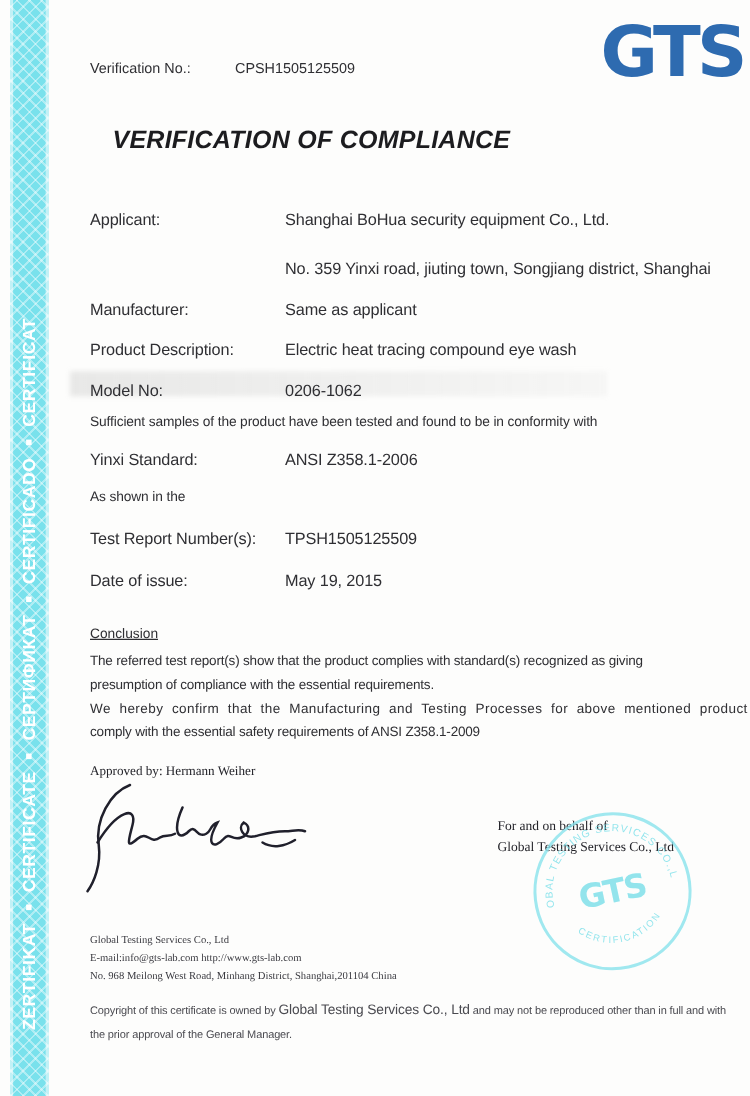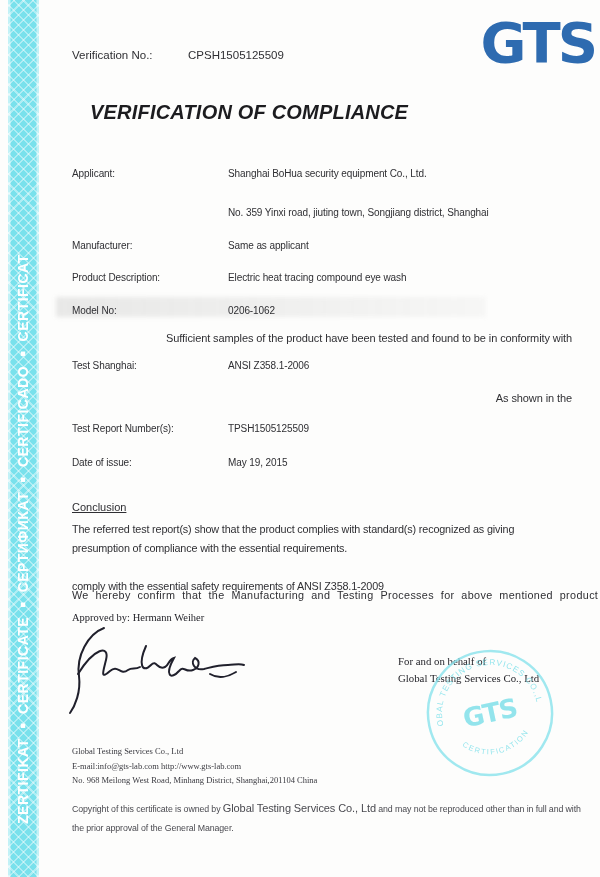--- a/index.html
+++ b/index.html
@@ -36,33 +36,33 @@
     font-family:"DejaVu Sans",sans-serif;font-weight:bold;
     font-size:56px;line-height:58px;letter-spacing:-3px;
     color:#2e6bb0;text-align:right;
   }
   .title{
     position:absolute;left:90px;top:101px;width:480px;margin:0;
     text-align:left;font-size:20px;font-weight:bold;font-style:italic;
     letter-spacing:0.2px;color:#1c1c1f;
   }
   
-  .row{position:absolute;left:72px;width:500px;font-size:10px;letter-spacing:-0.1px;}
+  .row{position:absolute;left:72px;width:500px;font-size:13px;letter-spacing:-0.1px;}
   .row .lbl{display:inline-block;width:156px;vertical-align:top;}
   .row .val{display:inline-block;}
-  .line{position:absolute;left:72px;width:500px;font-size:11px;letter-spacing:-0.1px;text-align:right;}
+  .line{position:absolute;left:72px;width:500px;font-size:11px;letter-spacing:-0.1px;}
   .artifact{
     position:absolute;left:56px;top:297px;width:430px;height:20px;
     background:linear-gradient(to right, rgba(150,150,150,0.20), rgba(170,170,170,0.08));
     filter:blur(2px);
   }
   
   .conclusion-h{position:absolute;left:72px;top:501px;font-size:11px;text-decoration:underline;}
   .conc-line{position:absolute;left:72px;font-size:10.8px;letter-spacing:-0.15px;white-space:nowrap;}
-  .stretch{letter-spacing:0.35px;word-spacing:3.5px;margin-top:28px;}
+  .stretch{letter-spacing:0.35px;word-spacing:3.5px;}
   
   .approved{position:absolute;left:72px;top:612px;font-family:Liberation Serif, serif;font-size:10.5px;color:#24242a;}
   .sig{position:absolute;left:58px;top:622px;}
   .behalf{position:absolute;left:398px;top:612px;font-family:"Liberation Serif",serif;font-size:10.8px;line-height:17px;color:#24242a;margin-top:41px;}
   
   .stamp{position:absolute;left:424px;top:647px;opacity:0.8;}
   .stamp text{fill:#79dfe9;}
   
   .footer-block{position:absolute;left:72px;top:744px;font-family:"Liberation Serif",serif;font-size:8.5px;line-height:14.5px;color:#3a3a40;}
   .copyright{position:absolute;left:72px;top:799px;width:510px;font-size:8.8px;line-height:19px;color:#4a4a50;letter-spacing:-0.1px;}
@@ -99,21 +99,21 @@
   <div class="row" style="top:272px">
     <span class="lbl">Product Description:</span><span class="val">Electric heat tracing compound eye wash</span>
   </div>
   <div class="row" style="top:305px">
     <span class="lbl">Model No:</span><span class="val">0206-1062</span>
   </div>
 
   <div class="line" style="top:332px">Sufficient samples of the product have been tested and found to be in conformity with</div>
 
   <div class="row" style="top:360px">
-    <span class="lbl">Test Shanghai:</span><span class="val">ANSI Z358.1-2006</span>
+    <span class="lbl">Yinxi Standard:</span><span class="val">ANSI Z358.1-2006</span>
   </div>
 
   <div class="line" style="top:392px">As shown in the</div>
 
   <div class="row" style="top:423px">
     <span class="lbl">Test Report Number(s):</span><span class="val">TPSH1505125509</span>
   </div>
   <div class="row" style="top:457px">
     <span class="lbl">Date of issue:</span><span class="val">May 19, 2015</span>
   </div>

